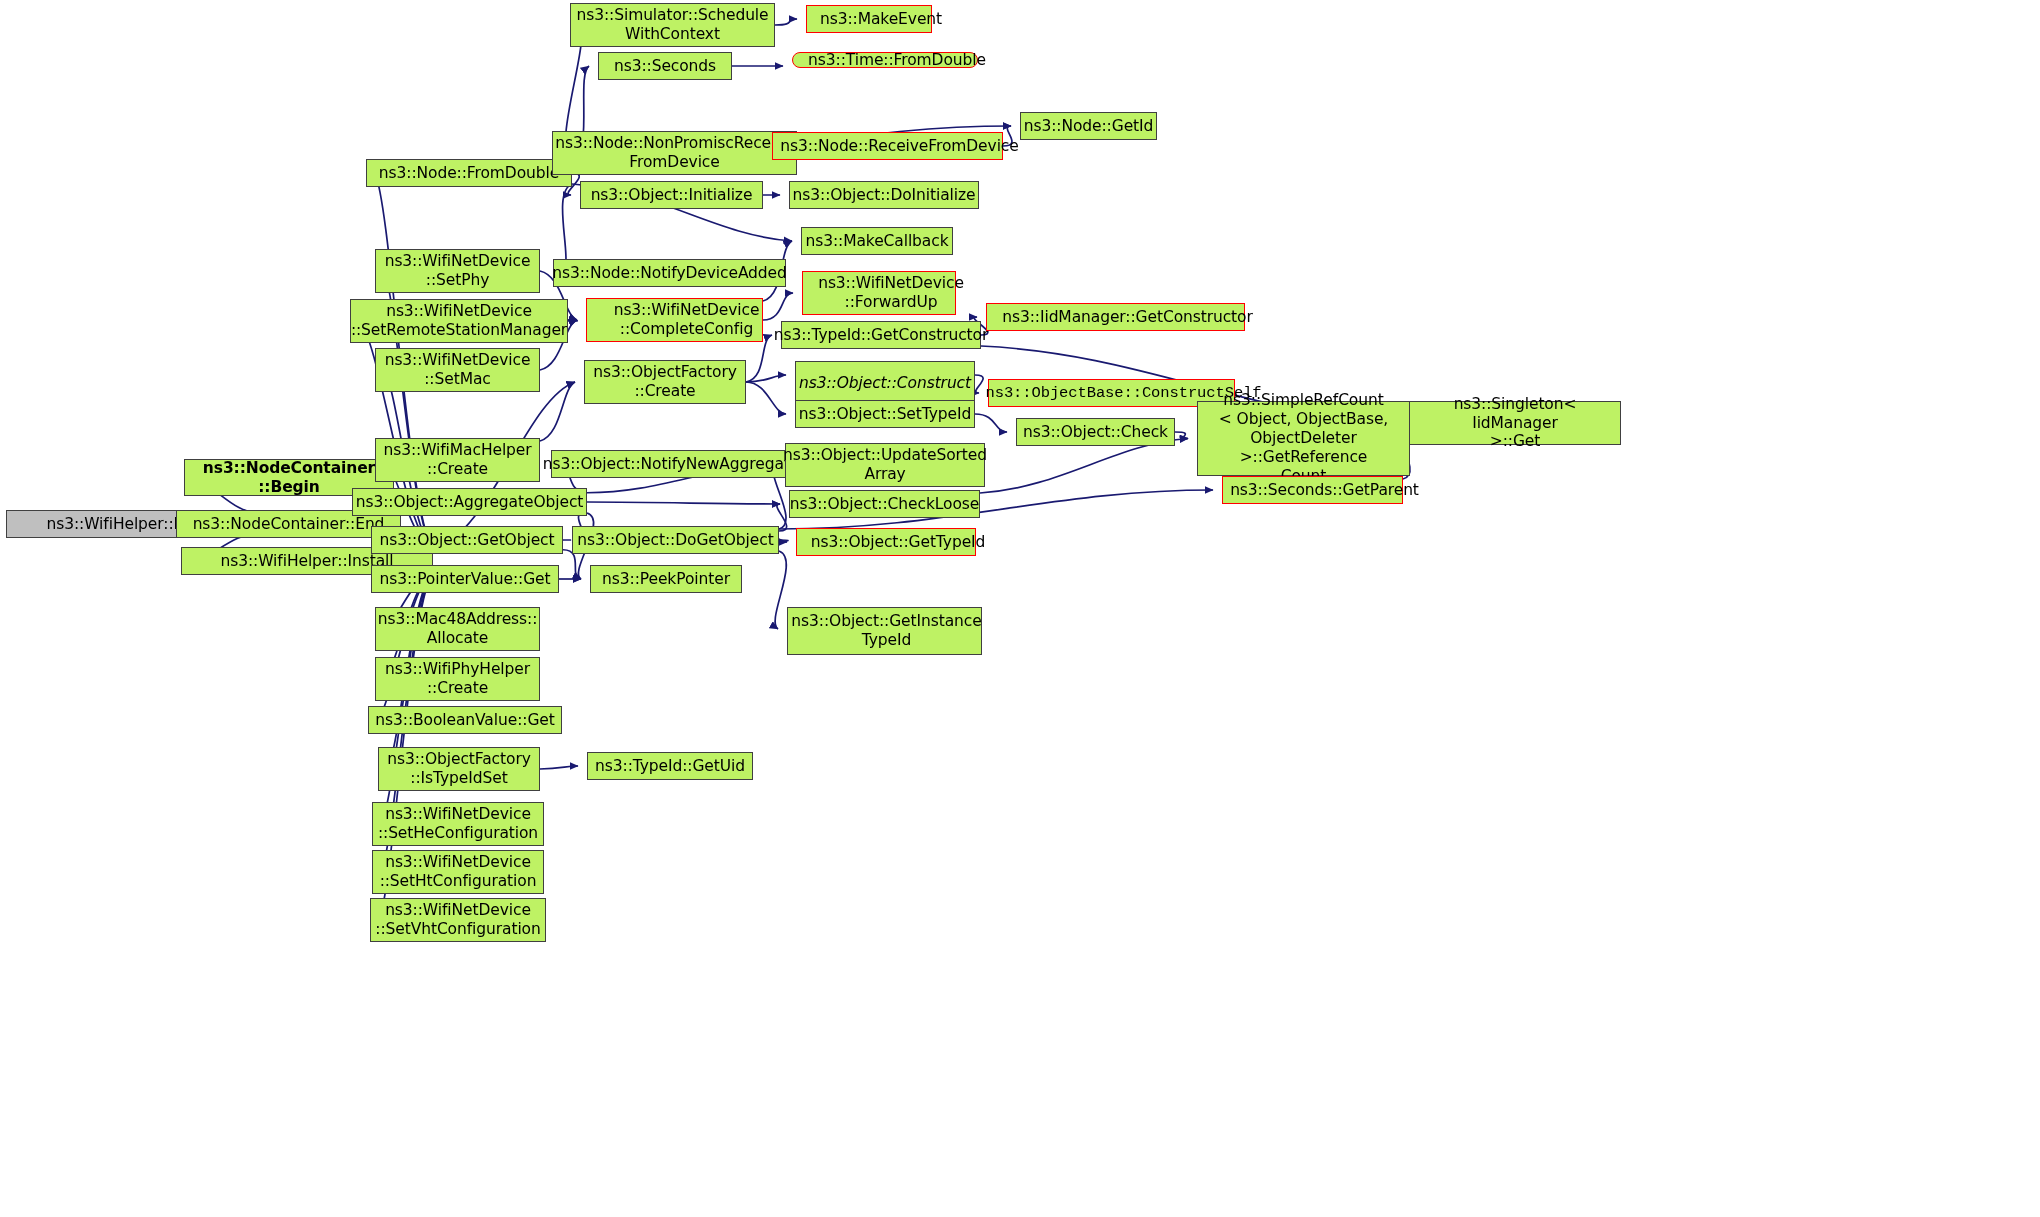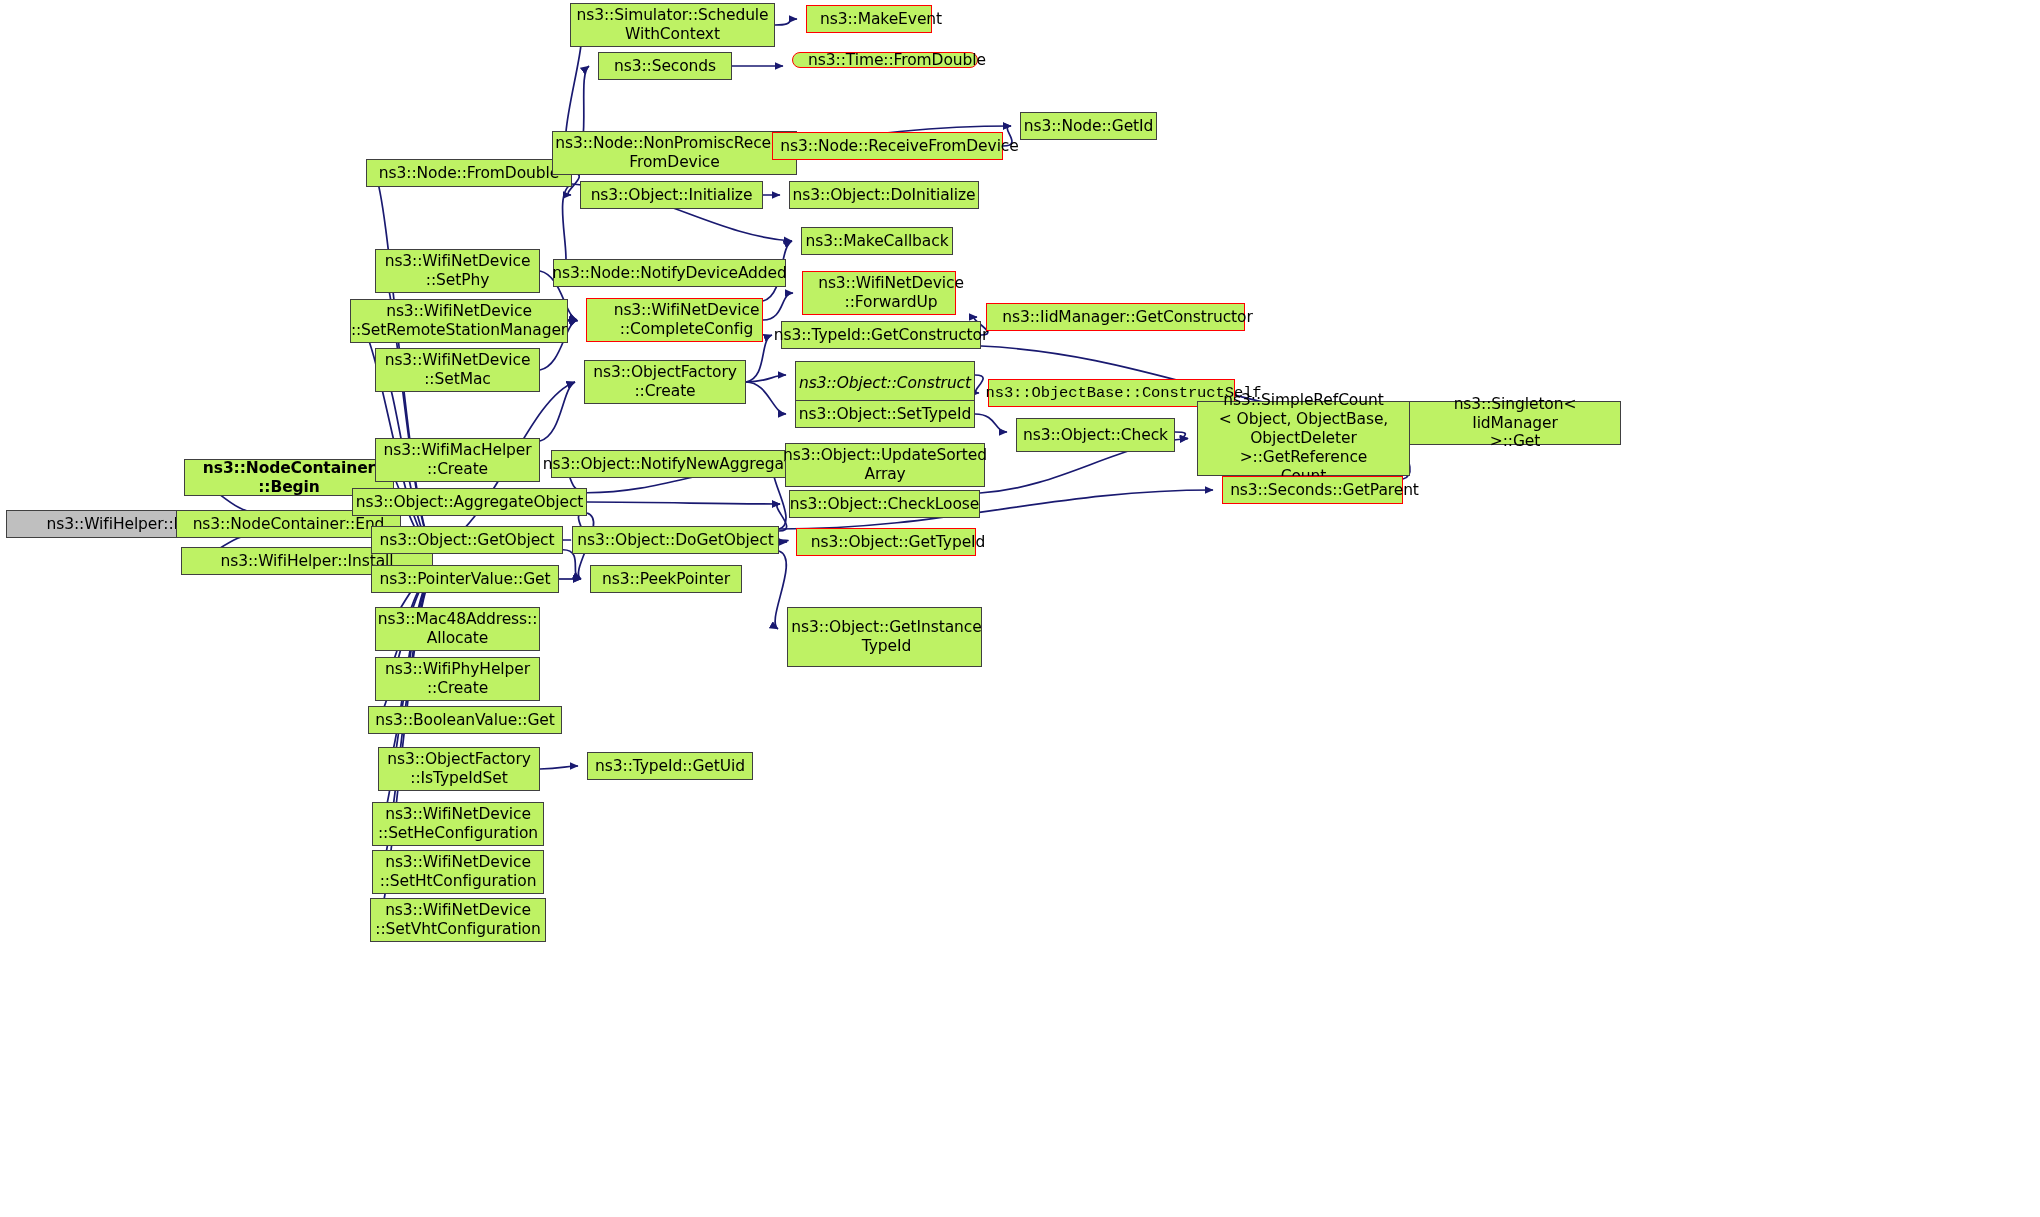--- a/index.html
+++ b/index.html
@@ -176,25 +176,25 @@
       <div class="node" style="left: 801px; top: 227px; width: 152px; height: 28px;">ns3::MakeCallback</div>
       <div class="node red" style="left: 802px; top: 271px; width: 154px; height: 44px;">ns3::WifiNetDevice
 ::ForwardUp</div>
       <div class="node" style="left: 781px; top: 321px; width: 200px; height: 28px;">ns3::TypeId::GetConstructor</div>
       <div class="node" style="left: 795px; top: 361px; width: 180px; height: 44px; font-style: italic;">ns3::Object::Construct</div>
       <div class="node" style="left: 795px; top: 400px; width: 180px; height: 28px;">ns3::Object::SetTypeId</div>
       <div class="node" style="left: 785px; top: 443px; width: 200px; height: 44px;">ns3::Object::UpdateSorted
 Array</div>
       <div class="node" style="left: 789px; top: 490px; width: 191px; height: 28px;">ns3::Object::CheckLoose</div>
       <div class="node red" style="left: 796px; top: 528px; width: 180px; height: 28px;">ns3::Object::GetTypeId</div>
-      <div class="node" style="left: 787px; top: 607px; width: 195px; height: 60px; padding-left: 8px;">ns3::Object::GetInstance
+      <div class="node" style="left: 787px; top: 607px; width: 195px; height: 48px; padding-left: 8px;">ns3::Object::GetInstance
 TypeId</div>
       <div class="node red" style="left: 986px; top: 303px; width: 259px; height: 28px;">ns3::IidManager::GetConstructor</div>
       <div class="node red" style="left: 988px; top: 379px; width: 247px; height: 28px; font-family: Liberation Mono, monospace;">ns3::ObjectBase::ConstructSelf</div>
-      <div class="node" style="left: 1016px; top: 418px; width: 159px; height: 34px;">ns3::Object::Check</div>
+      <div class="node" style="left: 1016px; top: 418px; width: 159px; height: 28px;">ns3::Object::Check</div>
       <div class="node" style="left: 1197px; top: 401px; width: 213px; height: 75px;">ns3::SimpleRefCount
 &lt; Object, ObjectBase,
  ObjectDeleter &gt;::GetReference
 Count</div>
       <div class="node red" style="left: 1222px; top: 476px; width: 181px; height: 28px;">ns3::Seconds::GetParent</div>
       <div class="node" style="left: 1409px; top: 401px; width: 212px; height: 44px;">ns3::Singleton&lt; IidManager
 &gt;::Get</div>
       <div class="node" style="left: 587px; top: 752px; width: 166px; height: 28px;">ns3::TypeId::GetUid</div>
     </div>
 </div>

